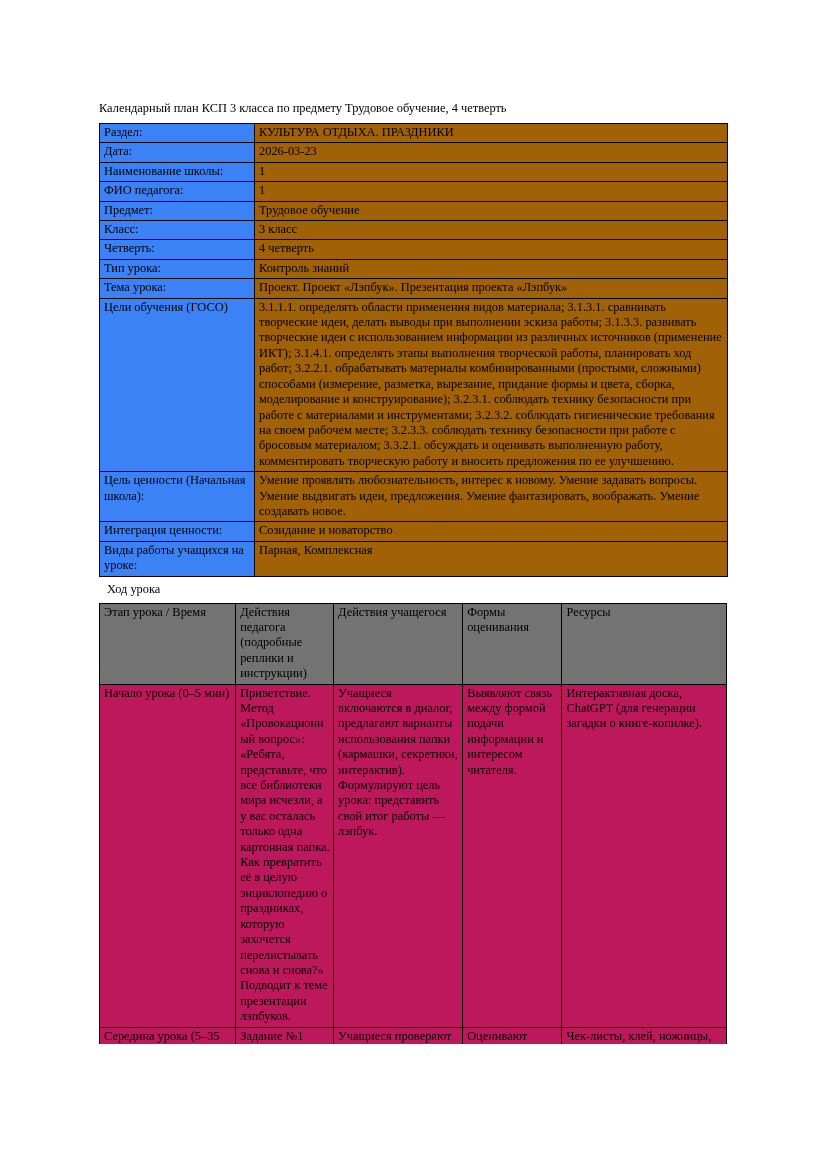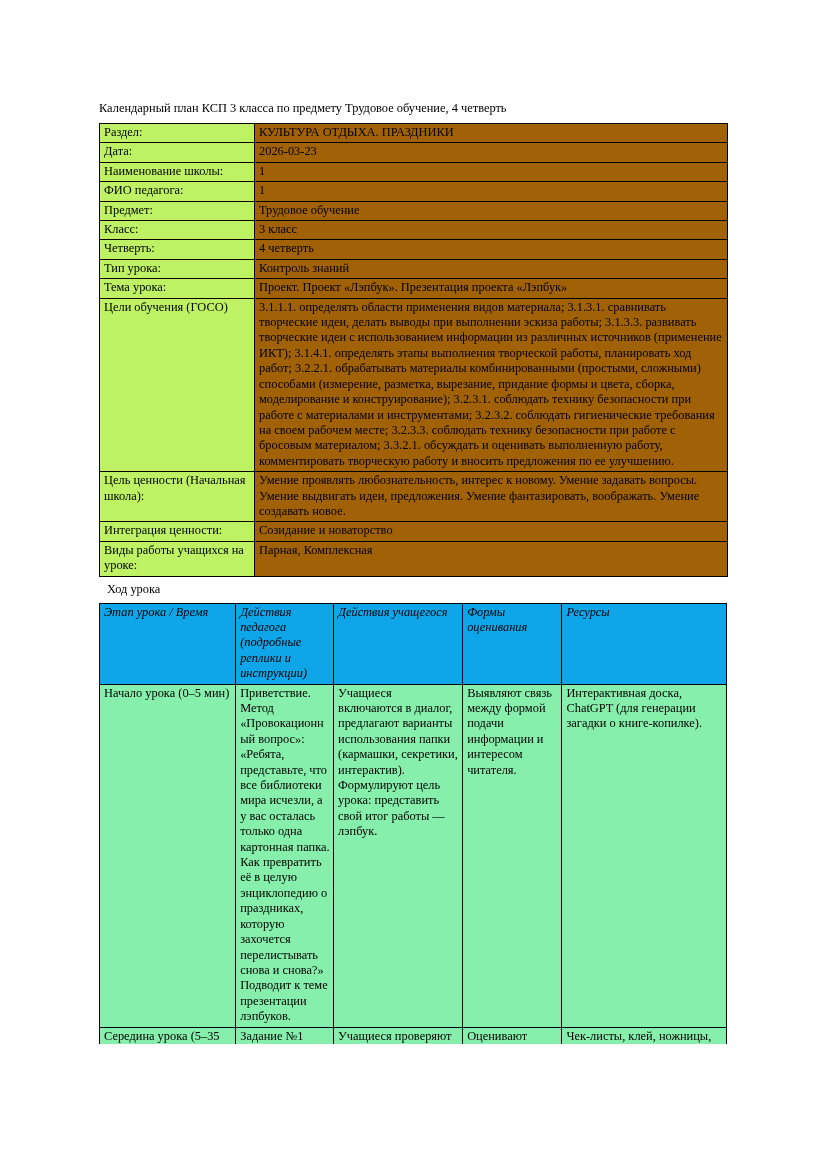--- a/index.html
+++ b/index.html
@@ -42,43 +42,42 @@
     padding: 1px 3px 2px 4px;
     vertical-align: top;
     text-align: left;
     font-weight: normal;
     word-wrap: break-word;
     overflow-wrap: break-word;
     hyphens: none;
   }
   
   .info-table .label-cell {
-    background: #bef264;
+    background: #3b82f6;
     width: 155px;
   }
   .info-table .value-cell {
     background: #a16207;
   }
   .caption {
     font-size: 12.4px;
     line-height: 16px;
     margin: 4px 0 6px 8px;
   }
   
   .flow-table col.c1 { width: 96px; }
   .flow-table col.c2 { width: 69px; }
   .flow-table col.c3 { width: 91px; }
   .flow-table col.c4 { width: 70px; }
   .flow-table col.c5 { width: 116px; }
   .flow-table thead td {
-    background: #0ea5e9;
-    font-style: italic;
+    background: #737373;
   }
   .flow-table .hdr-row td { height: 76px; }
-  .flow-table tbody td { background: #86efac; }
+  .flow-table tbody td { background: #be185d; }
 </style>
 </head>
 <body>
 
 <div class="page">
 
   <p class="doc-title">Календарный план КСП 3 класса по предмету Трудовое обучение, 4 четверть</p>
 
   <table class="info-table">
     <colgroup>

